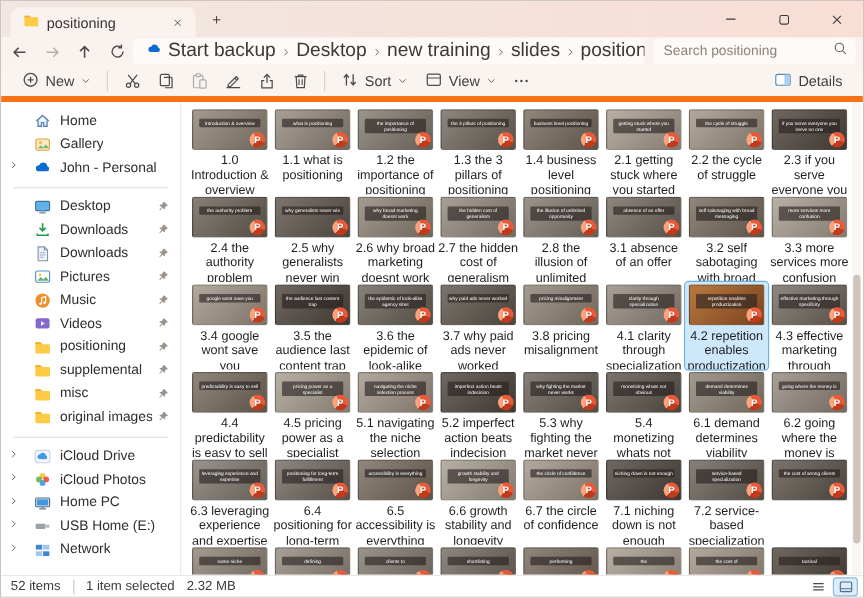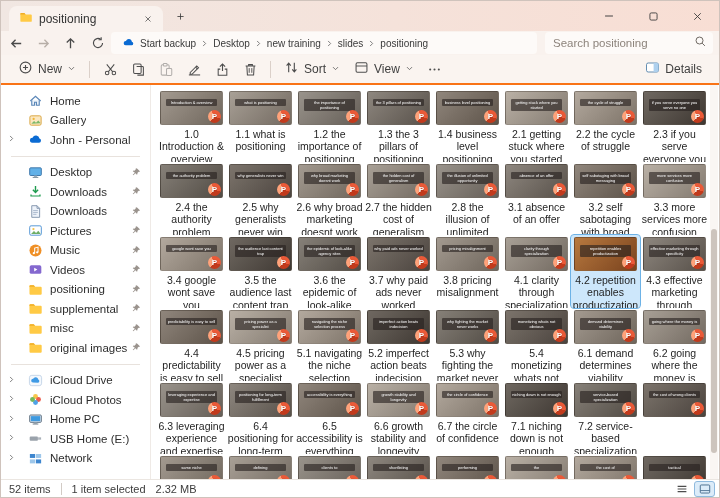--- a/index.html
+++ b/index.html
@@ -12,30 +12,30 @@
   .tab-title { flex:1; white-space:nowrap; overflow:hidden; }
   .tab-close, .newtab { width:18px; height:18px; display:flex; align-items:center; justify-content:center; border-radius:4px; }
   .newtab { align-self:center; margin-left:8px; }
   .win-controls { position:absolute; right:0; top:0; height:30px; display:flex; }
   .win-btn { width:44px; height:100%; display:flex; align-items:center; justify-content:center; }
 
   
   .addressbar { height:24px; flex:none; background:#f9f2ee; display:flex; align-items:center; padding:0 6px 0 2px; }
   .nav-btn { width:27px; height:22px; display:flex; align-items:center; justify-content:center; color:#4a4a4a; border-radius:4px; flex:none; }
   .nav-btn.disabled { color:#b7aea7; }
-  .breadcrumb { flex:1; height:22px; background:#fdfaf8; border-radius:4px; display:flex; align-items:center; padding:0 4px 0 8px; font-size:10px; color:#3a3a3a; margin-right:8px; overflow:hidden; white-space:nowrap; }
+  .breadcrumb { flex:1; height:22px; background:#fdfaf8; border-radius:4px; display:flex; align-items:center; padding:0 4px 0 8px; font-size:16px; color:#3a3a3a; margin-right:8px; overflow:hidden; white-space:nowrap; }
   .crumb { padding:1px 3px; border-radius:3px; }
   .crumb-first { display:flex; align-items:center; gap:5px; }
   .crumb-chev { display:flex; margin:0 1px; flex:none; }
   .searchbox { width:168px; height:22px; background:#fdfaf8; border-radius:4px; display:flex; align-items:center; padding:0 6px 0 8px; flex:none; }
   .searchbox input { border:none; outline:none; background:transparent; flex:1; font-size:11.5px; color:#3a3a3a; font-family:"Liberation Sans",sans-serif; min-width:0; }
   .searchbox input::placeholder { color:#8d847c; }
 
   
-  .toolbar { height:30px; flex:none; background:#faf4f0; border-bottom:2px solid #f97316; display:flex; align-items:center; padding:0 10px; }
+  .toolbar { height:30px; flex:none; background:#faf4f0; border-bottom:5px solid #f97316; display:flex; align-items:center; padding:0 10px; }
   .tbtn { display:flex; align-items:center; gap:5px; padding:0 7px; height:25px; border-radius:4px; font-size:12px; color:#3f3f3f; flex:none; }
   .ticon { width:28px; height:25px; display:flex; align-items:center; justify-content:center; border-radius:4px; flex:none; }
   .ticon.disabled { opacity:.42; }
   .tsep { width:1px; height:17px; background:#dbd0c9; margin:0 6px; flex:none; }
   .toolbar-right { margin-left:auto; display:flex; align-items:center; gap:6px; font-size:12px; color:#3f3f3f; }
 
   
   .main { flex:1; display:flex; background:#fff; overflow:hidden; position:relative; }
   .sidebar { width:150px; flex:none; padding-top:6px; font-size:11.5px; color:#2d2d2d; border-right:1px solid #efeae6; overflow:hidden; }
   .side-item { display:flex; align-items:center; height:19.5px; padding-left:27px; position:relative; gap:7px; border-radius:4px; }

